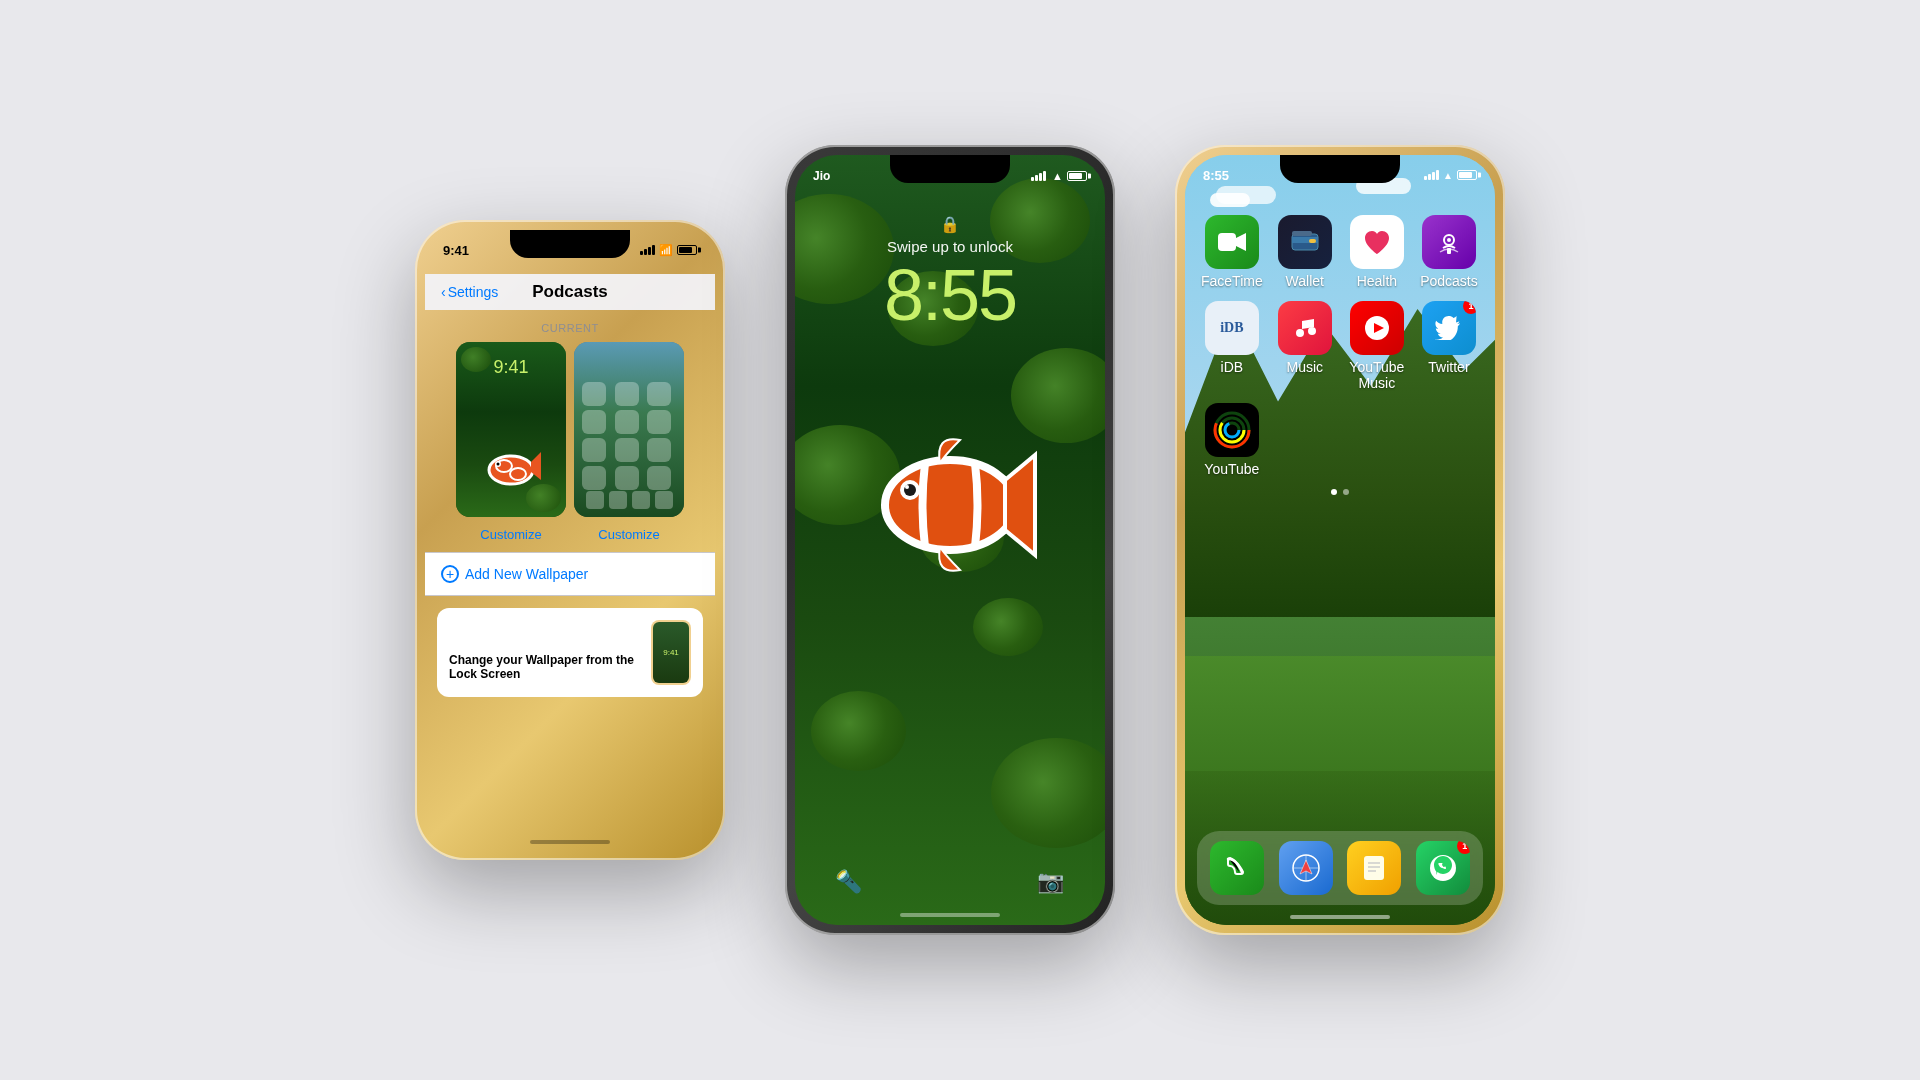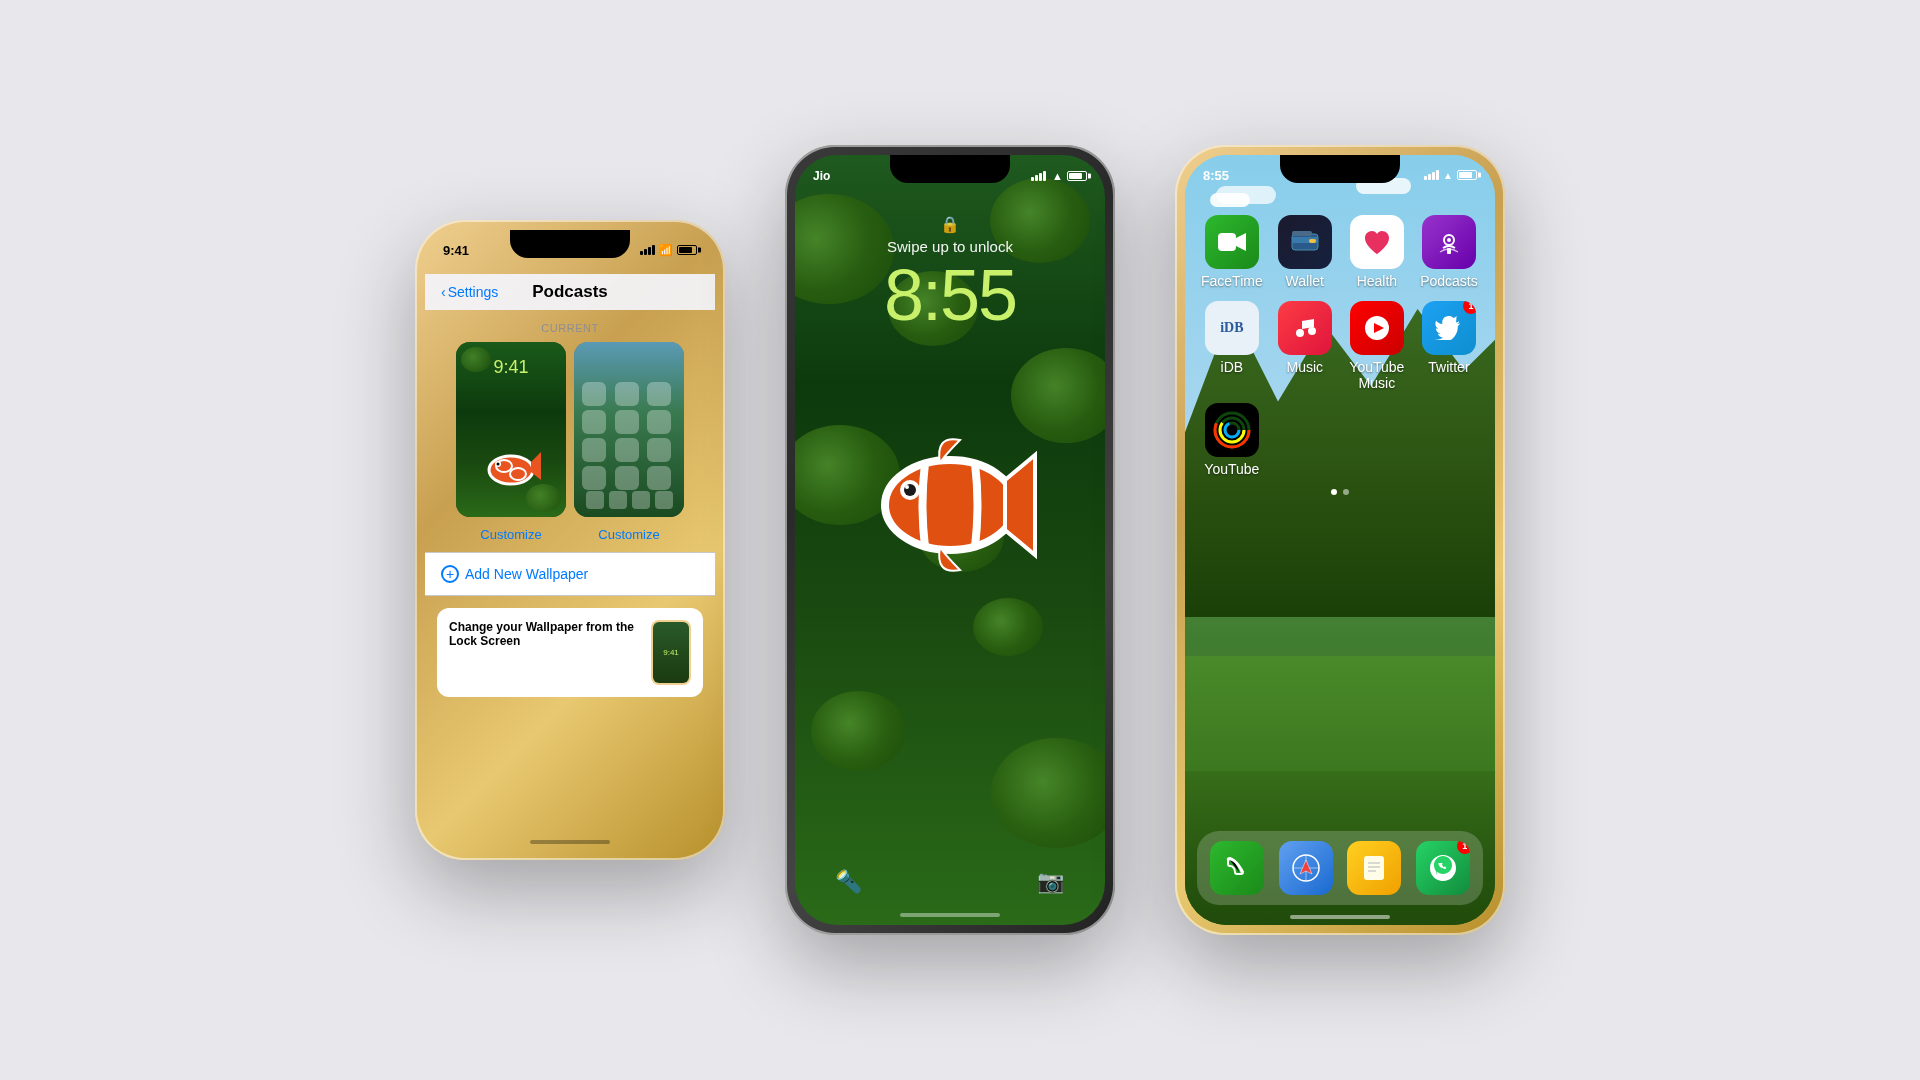--- a/index.html
+++ b/index.html
@@ -160,21 +160,21 @@
       color: #007aff;
       line-height: 1;
     }
     .tip-card {
       margin: 12px;
       background: white;
       border-radius: 12px;
       padding: 12px;
       display: flex;
       gap: 6px;
-      align-items: flex-start;
+      align-items: flex-end;
     }
     .tip-text { font-size: 12px; color: #000; flex: 1; }
     .tip-text .tip-title { font-weight: 600; margin-bottom: 4px; font-size: 12px; }
     .tip-text .tip-desc { color: #8e8e93; font-size: 11px; line-height: 1.4; }
     .tip-mini-phone {
       width: 40px;
       height: 65px;
       background: #f0d090;
       border-radius: 8px;
       padding: 2px;

